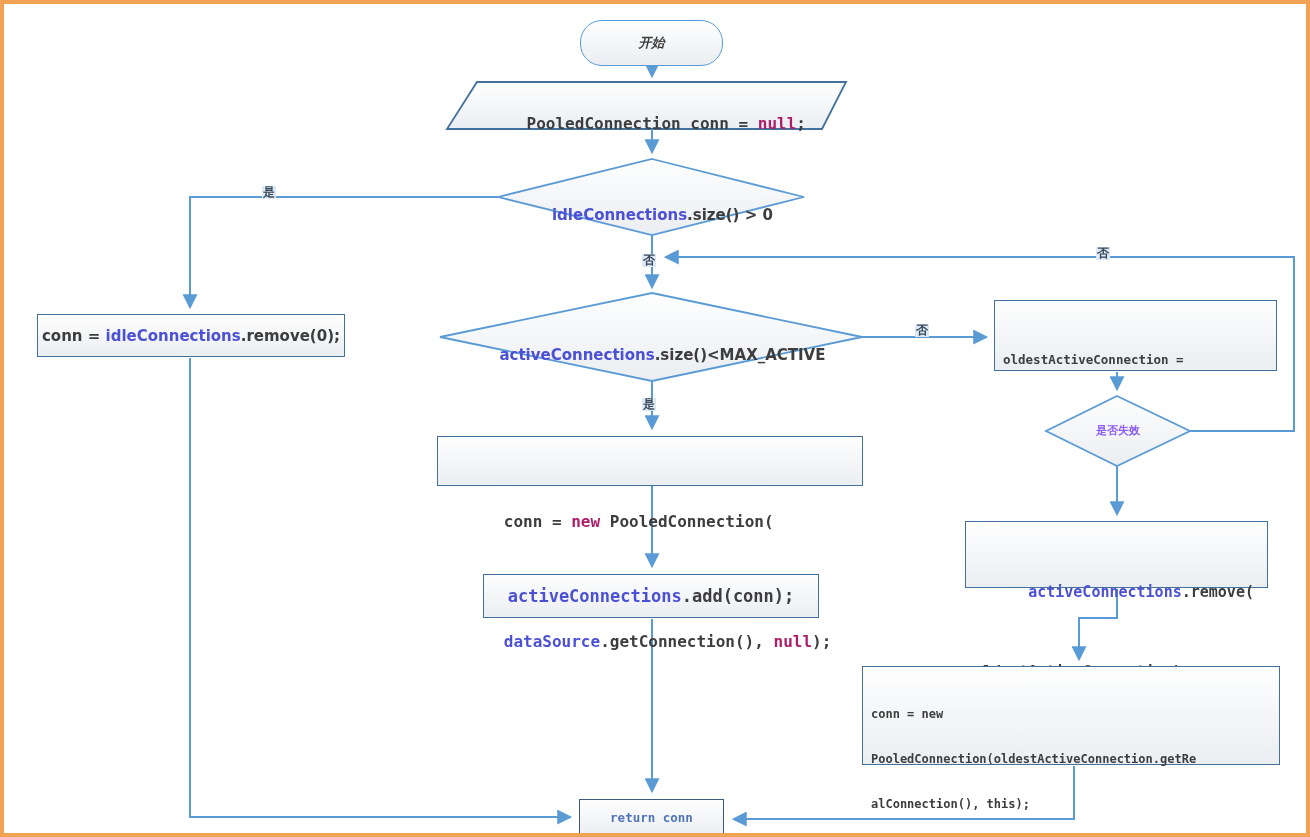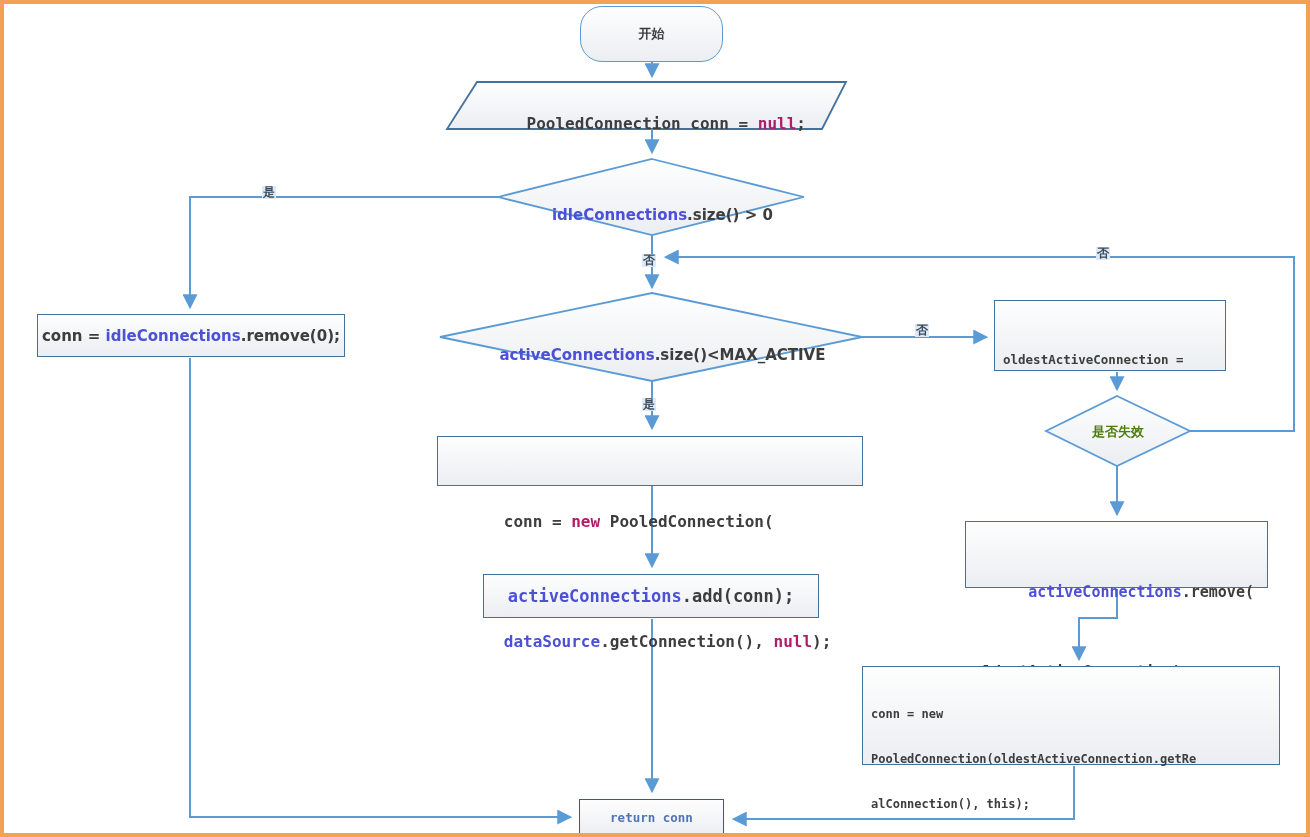--- a/index.html
+++ b/index.html
@@ -61,21 +61,21 @@
     <path d="M648,377 L648,424" fill="none" stroke="#5B9BD5" stroke-width="2" marker-end="url(#arrow)"></path>
     <path d="M648,482 L648,562" fill="none" stroke="#5B9BD5" stroke-width="2" marker-end="url(#arrow)"></path>
     <path d="M648,615 L648,787" fill="none" stroke="#5B9BD5" stroke-width="2" marker-end="url(#arrow)"></path>
     <path d="M1113,368 L1113,385" fill="none" stroke="#5B9BD5" stroke-width="2" marker-end="url(#arrow)"></path>
     <path d="M1113,462 L1113,510" fill="none" stroke="#5B9BD5" stroke-width="2" marker-end="url(#arrow)"></path>
     <path d="M1113,585 L1113,614 L1075,614 L1075,655" fill="none" stroke="#5B9BD5" stroke-width="2" marker-end="url(#arrow)"></path>
     <path d="M1070,762 L1070,815 L730,815" fill="none" stroke="#5B9BD5" stroke-width="2" marker-end="url(#arrow)"></path>
     <path d="M186,354 L186,813 L566,813" fill="none" stroke="#5B9BD5" stroke-width="2" marker-end="url(#arrow)"></path>
   </svg>
 
-  <div class="node oval flex-center" style="left:576px;top:2px;width:143px;height:56px;">
+  <div class="node oval flex-center" style="left:576px;top:16px;width:143px;height:46px;font-style:italic;">
     <span>开始</span>
   </div>
 
   <div class="overlay-text code" style="left:443px;top:91px;width:400px;font-size:16px;">
     <span class="dark">PooledConnection conn = </span><span class="kw">null</span><span class="dark">;</span>
   </div>
 
   <div class="overlay-text sans-code" style="left:436px;top:184px;width:424px;font-size:15px;">
     <span class="ident">idleConnections</span><span class="dark">.size() &gt; 0</span>
   </div>
@@ -94,25 +94,25 @@
     </div>
     <div class="code-line">
       <span class="ident">dataSource</span><span class="dark">.getConnection(), </span><span class="kw">null</span><span class="dark">);</span>
     </div>
   </div>
 
   <div class="node flex-center code" style="left:479px;top:570px;width:336px;height:44px;font-size:17px;">
     <span class="ident">activeConnections</span><span class="dark">.add(conn);</span>
   </div>
 
-  <div class="node code" style="left:990px;top:296px;width:232px;height:71px;font-size:12.5px;line-height:17px;padding:16px 0 0 8px;">
+  <div class="node code" style="left:990px;top:296px;width:283px;height:71px;font-size:12.5px;line-height:17px;padding:16px 0 0 8px;">
     <div class="code-line dark">oldestActiveConnection =</div>
   </div>
 
-  <div class="overlay-text" style="left:1042px;top:419px;width:144px;font-size:13px;font-weight:bold;color:#4d7c0f;">
+  <div class="overlay-text" style="left:1042px;top:419px;width:144px;font-size:11px;font-weight:bold;color:#8b5cf6;">
     <span>是否失效</span>
   </div>
 
   <div class="node code" style="left:961px;top:517px;width:303px;height:67px;font-size:15px;line-height:20px;padding:0 0 0 8px;">
     <div class="code-line">
       <span class="ident">activeConnections</span><span class="dark">.remove(</span>
     </div>
     <div class="code-line dark">oldestActiveConnection);</div>
   </div>
 

